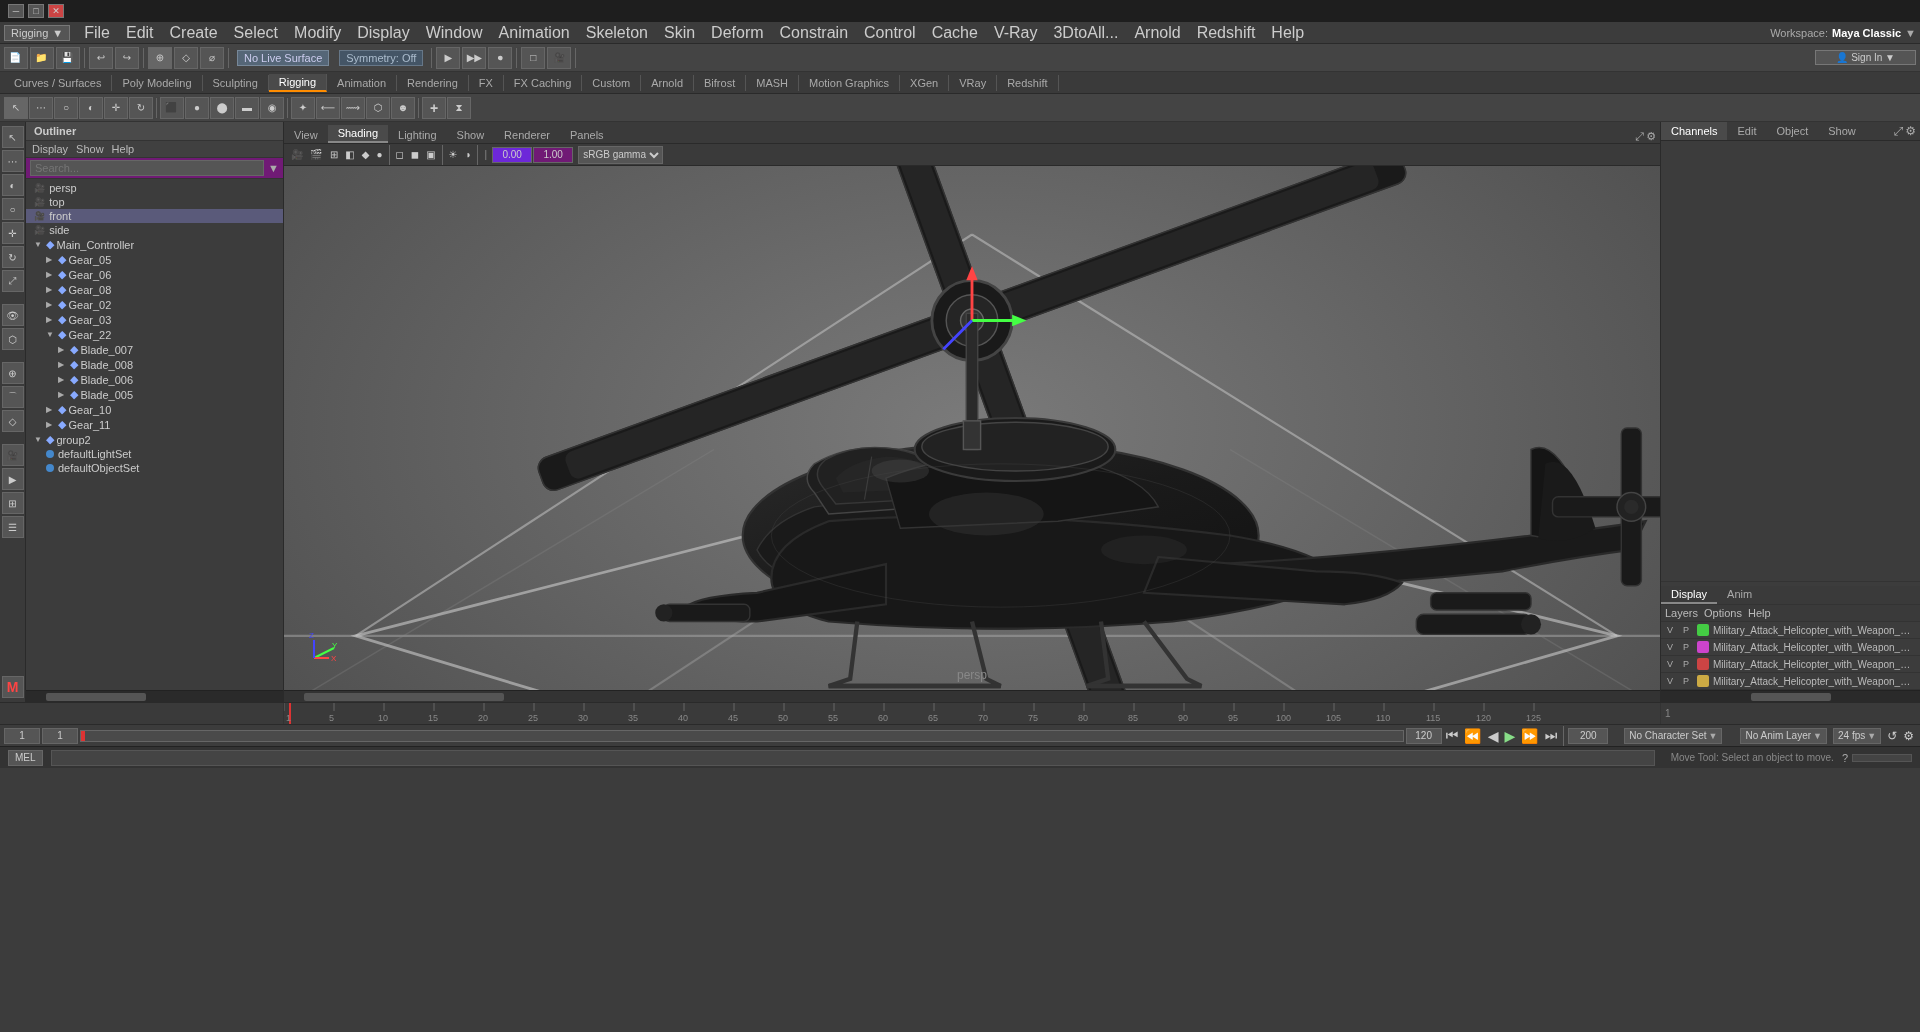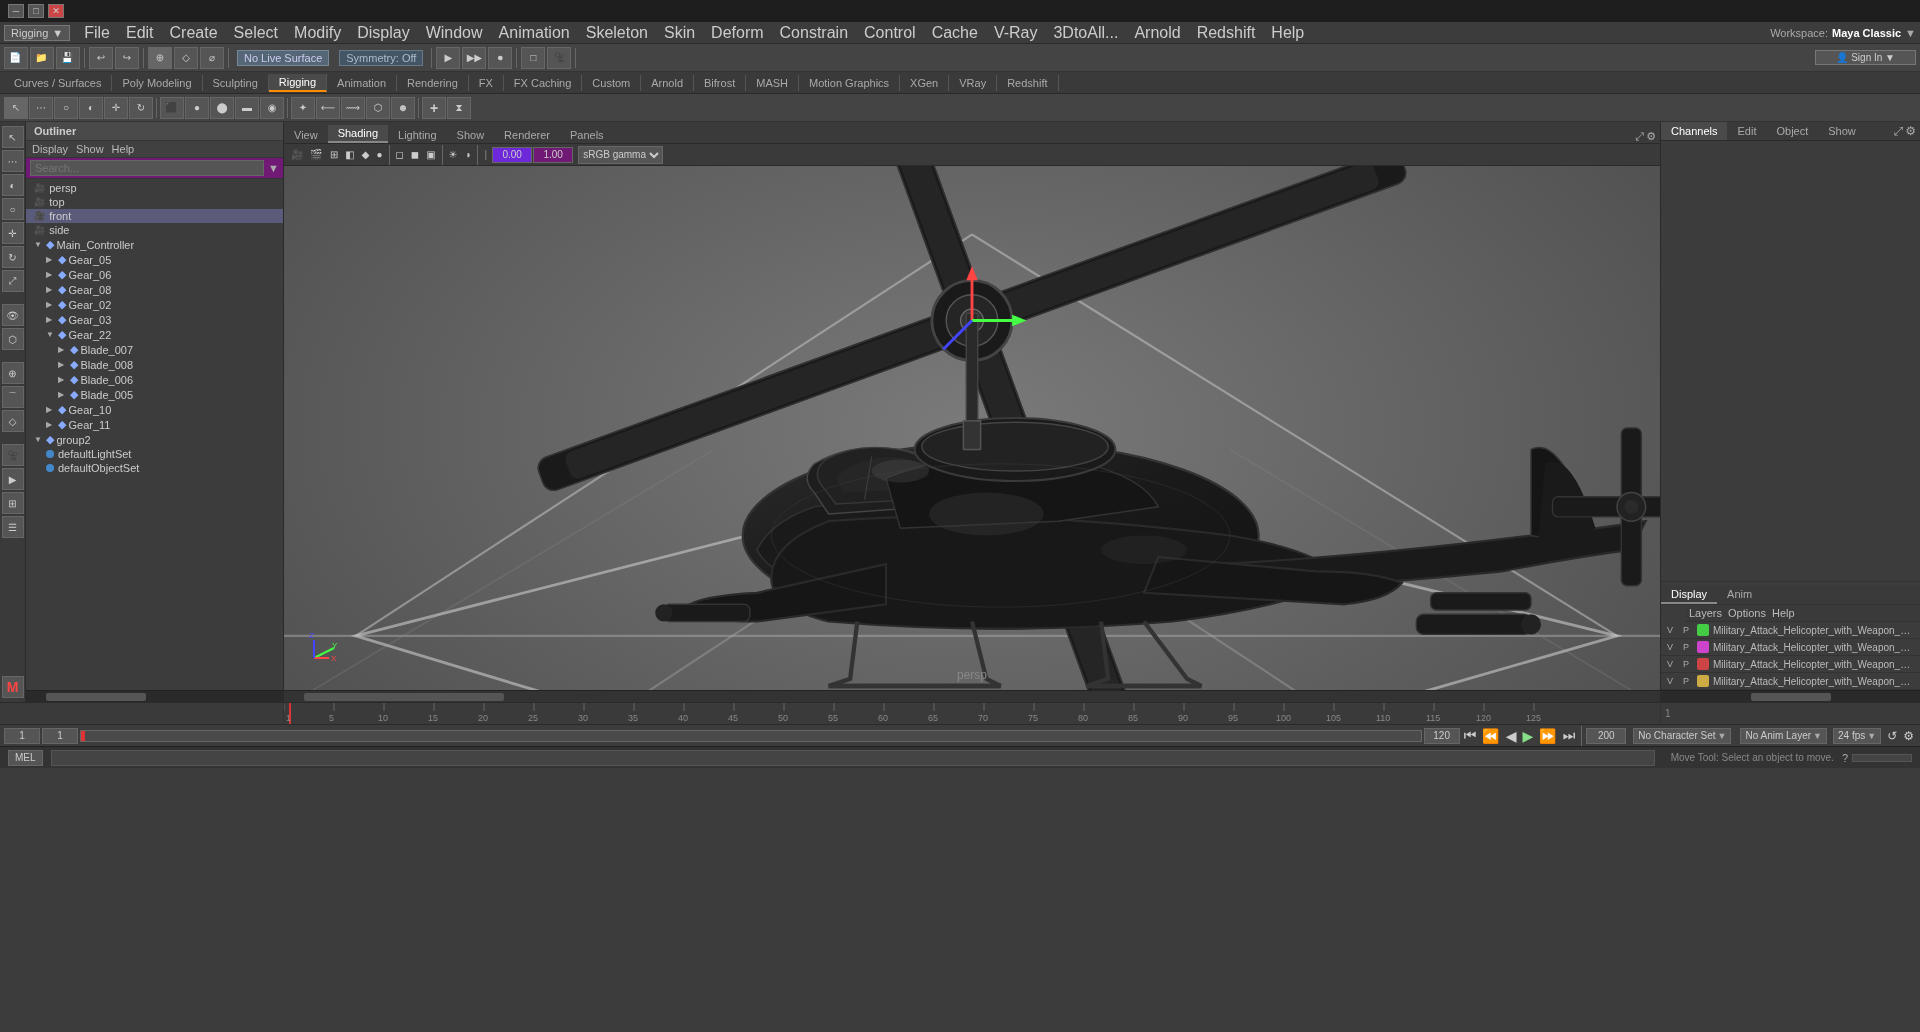--- a/index.html
+++ b/index.html
@@ -837,21 +837,21 @@
       </div>
     </div>
 
     <div style="flex:1;min-height:200px;"></div>
 
     <div style="border-top:1px solid #333;">
       <div id="layers-tabs">
         <span class="ly-tab active">Display</span>
         <span class="ly-tab">Anim</span>
       </div>
-      <div style="display:flex;gap:6px;padding:2px 4px;background:#3a3a3a;border-bottom:1px solid #333;margin-left:24px;">
+      <div style="display:flex;gap:6px;padding:2px 4px;background:#3a3a3a;border-bottom:1px solid #333;">
         <span style="font-size:11px;color:#bbb;cursor:pointer;">Layers</span>
         <span style="font-size:11px;color:#bbb;cursor:pointer;">Options</span>
         <span style="font-size:11px;color:#bbb;cursor:pointer;">Help</span>
       </div>
       <div id="layers-panel">
         <div class="layer-row">
           <span class="layer-v">V</span>
           <span class="layer-p">P</span>
           <div class="layer-color" style="background:#44cc44;"></div>
           <span class="layer-name">Military_Attack_Helicopter_with_Weapon_Rigged_Bc</span>
@@ -972,21 +972,21 @@
   <span class="pb-btn" style="font-size:14px;">⏪</span>
   <span class="pb-btn" style="font-size:14px;">◀</span>
   <span class="pb-btn" style="font-size:14px;color:#88dd88;">▶</span>
   <span class="pb-btn" style="font-size:14px;">⏩</span>
   <span class="pb-btn" style="font-size:14px;">⏭</span>
 
   <div class="tb-separator"></div>
 
   <input type="text" value="200" style="background: rgb(85, 85, 85); border: 1px solid rgb(102, 102, 102); color: rgb(204, 204, 204); width: 40px; height: 16px; font-size: 10px; text-align: center;">
 
-  <div style="background:#555;border:1px solid #666;padding:0 4px;height:16px;display:flex;align-items:center;gap:2px;margin:0 5px;">
+  <div style="background:#555;border:1px solid #666;padding:0 4px;height:16px;display:flex;align-items:center;gap:2px;margin:0 14px;">
     <span style="font-size:10px;color:#ccc;">No Character Set</span>
     <span style="color:#aaa;font-size:9px;">▼</span>
   </div>
 
   <div style="background:#555;border:1px solid #666;padding:0 4px;height:16px;display:flex;align-items:center;gap:2px;margin:0 2px;">
     <span style="font-size:10px;color:#ccc;">No Anim Layer</span>
     <span style="color:#aaa;font-size:9px;">▼</span>
   </div>
 
   <div style="background:#555;border:1px solid #666;padding:0 4px;height:16px;display:flex;align-items:center;gap:2px;margin:0 2px;">

